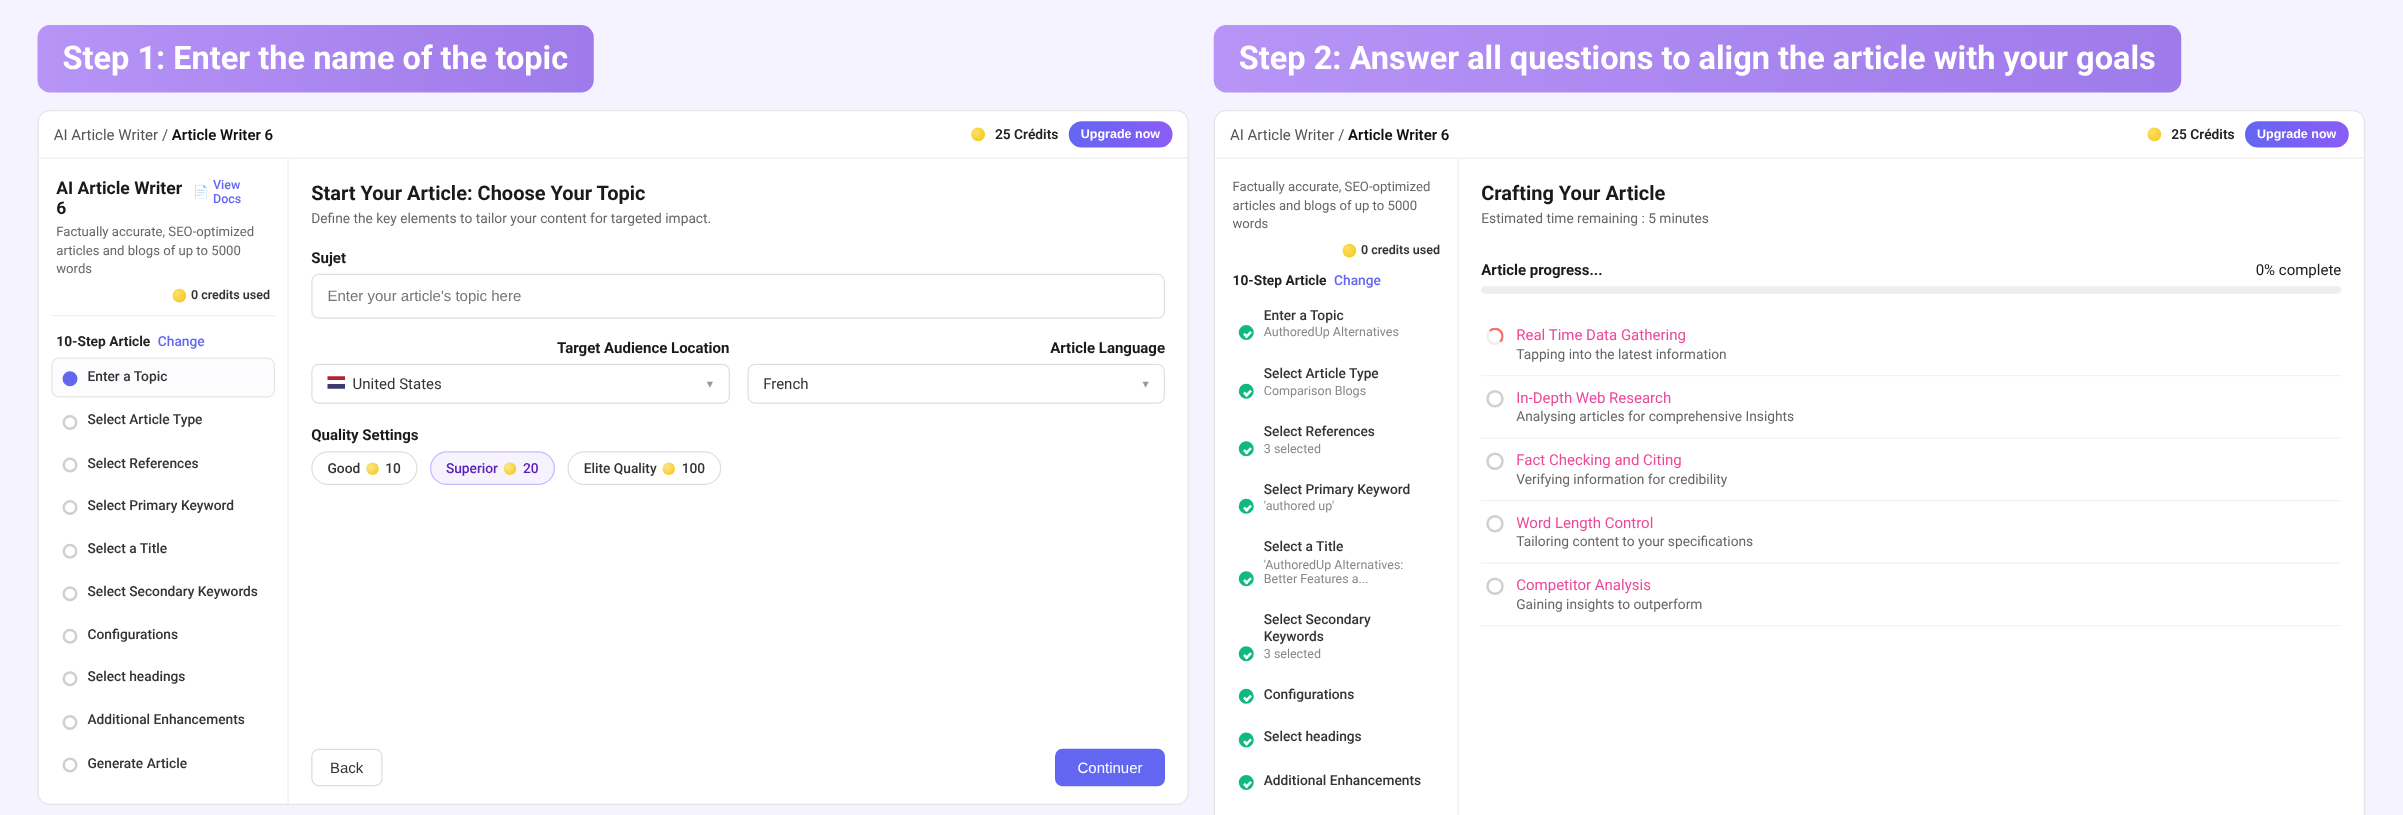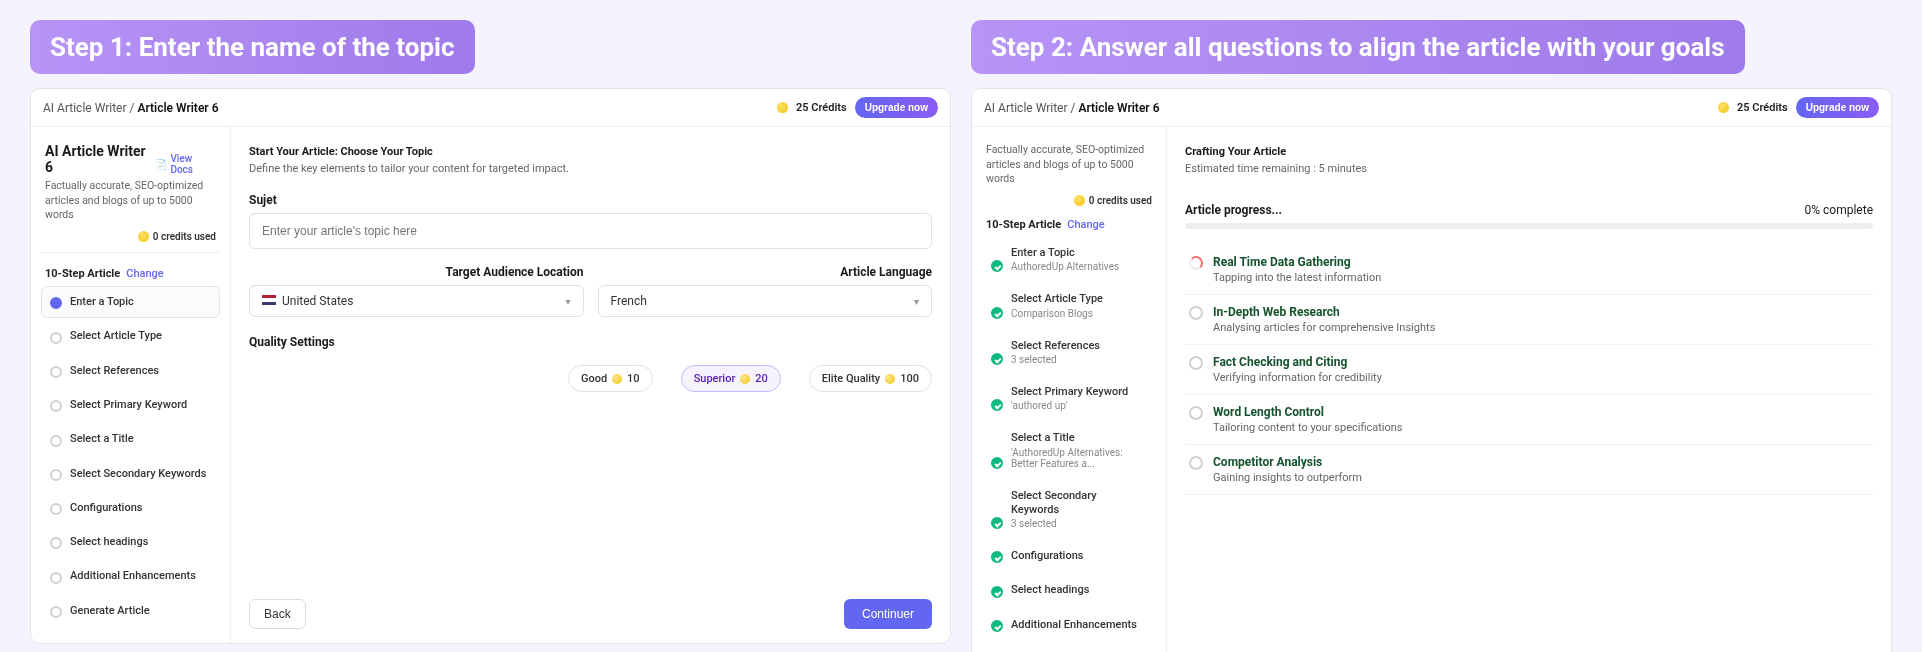--- a/index.html
+++ b/index.html
@@ -62,21 +62,21 @@
 
   
   .sidebar {
     width: 200px;
     border-right: 1px solid #eee;
     padding: 14px 10px 14px 10px;
     display: flex; flex-direction: column;
     font-size: 11px;
   }
   .sidebar .top-block { padding: 2px 4px 10px; border-bottom: 1px solid #eee; margin-bottom: 10px; }
-  .app-title { font-weight: 700; font-size: 14px; margin-bottom: 4px; display:flex; align-items:flex-end; justify-content:space-between;}
+  .app-title { font-weight: 700; font-size: 14px; margin-bottom: 4px; display:flex; align-items:flex-start; justify-content:space-between;}
   .view-docs { color: #6366f1; font-size: 10px; font-weight: 500; display:flex; align-items:center; gap:3px;}
   .app-sub { color: #666; font-size: 10.5px; line-height: 1.4; margin-bottom: 8px;}
   .sidebar-credits { text-align: right; font-size: 10px; color:#333; font-weight:600; display:flex; align-items:center; justify-content:flex-end; gap:4px;}
 
   .step-header { font-size: 11px; font-weight:700; color:#222; margin: 4px 4px 6px; display:flex; gap:6px; align-items:center;}
   .step-header .change-link { color:#6366f1; font-weight:500; }
 
   .step-item {
     display:flex; align-items:flex-end; gap:8px;
     padding: 8px 8px; border-radius:6px;
@@ -98,40 +98,40 @@
   }
   .step-label { font-size:11px; color:#333; font-weight:500; line-height:1.3;}
   .step-sub   { font-size:10px; color:#888; margin-top:1px;}
 
   
   .main {
     flex:1;
     padding: 18px 18px 14px;
     display:flex; flex-direction:column;
   }
-  .main h2 { font-size:11px; font-weight:700; margin-bottom:4px; }
+  .main h2 { font-size:16px; font-weight:700; margin-bottom:4px; }
   .main .desc { font-size:11px; color:#666; margin-bottom:18px; }
 
   .form-label { font-size:12px; font-weight:700; margin-bottom:6px; display:block;}
   .text-input {
     width:100%; border:1px solid #e0e0e0; border-radius:6px;
     padding:10px 12px; font-size:12px; color:#333;
   }
   .form-row { display:flex; gap:14px; margin-top:16px;text-align:right;}
   .form-col { flex:1; display:flex; flex-direction:column;}
   .select-box {
     border:1px solid #e0e0e0; border-radius:6px;
     padding:8px 12px; font-size:12px; color:#333;
     display:flex; align-items:center; justify-content:space-between;
     background:#fff;
   }
   .flag { width:14px; height:10px; background:linear-gradient(#b22234 33%, #fff 33% 66%, #3c3b6e 66%); display:inline-block; margin-right:6px; }
   .chev { color:#999; font-size:10px;}
 
-  .quality-row { display:flex; gap:28px; margin-top:10px;justify-content:flex-end;}
+  .quality-row { display:flex; gap:10px; }
   .pill {
     display:flex; align-items:center; gap:5px;
     border:1px solid #e0e0e0; border-radius:16px;
     padding:6px 12px; font-size:11px; color:#333; font-weight:500;
   }
   .pill.selected { border-color:#c7b9ff; background:#f6f3ff; color:#5b21b6;}
   .pill-coin { width:10px; height:10px; border-radius:50%; background:radial-gradient(circle at 35% 35%, #ffe58a, #f1c40f);}
 
   .footer-row { display:flex; justify-content:space-between; margin-top:auto; padding-top:80px;}
   .btn-secondary {
@@ -153,21 +153,21 @@
   }
   .task-bullet {
     width:14px; height:14px; border-radius:50%;
     border:2px solid #d0d0d0; flex-shrink:0; margin-top:1px;
   }
   .task-bullet.spinning {
     border:2px solid #eee; border-top-color:#f87171; border-right-color:#f87171;
     animation:spin 1s linear infinite;
   }
   @keyframes spin { to { transform:rotate(360deg);} }
-  .task-title { font-size:12px; font-weight:700; color:#14532d;}
+  .task-title { font-size:12px; font-weight:400; color:#ec4899;}
   .task-sub  { font-size:11px; color:#666; margin-top:2px;}
   .sidebar2 { width:195px; }
 </style>
 </head>
 <body>
 
 <div class="columns">
 
   <div class="col">
     <div class="step-banner">Step 1: Enter the name of the topic</div>

